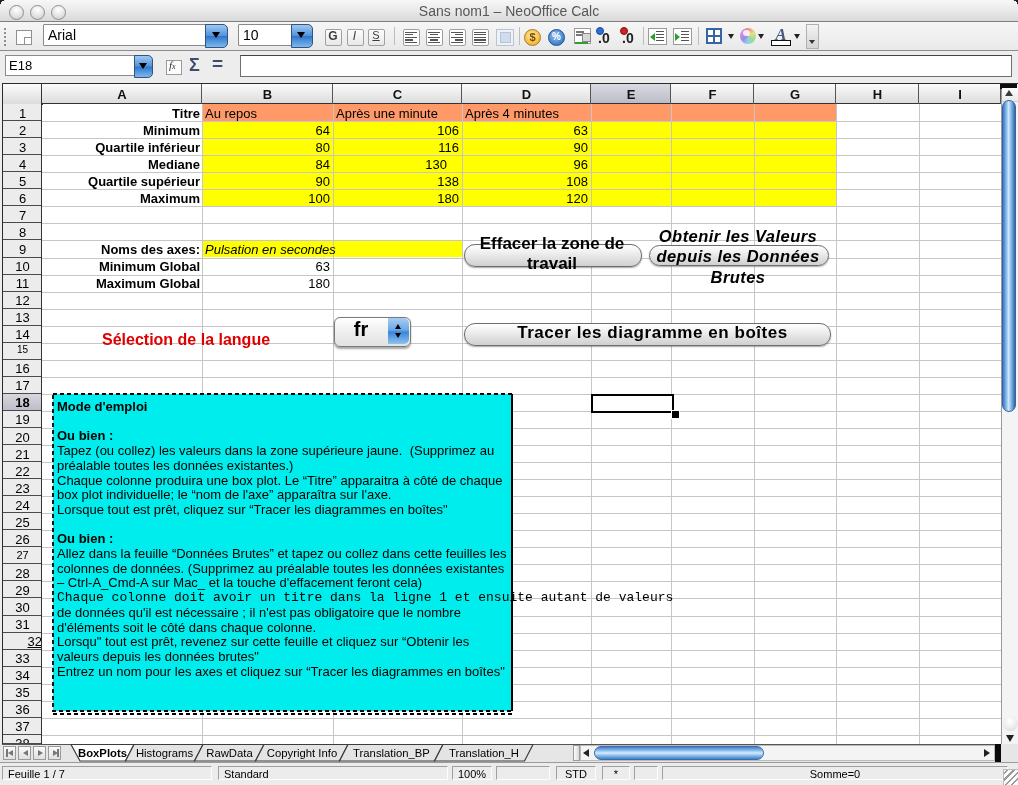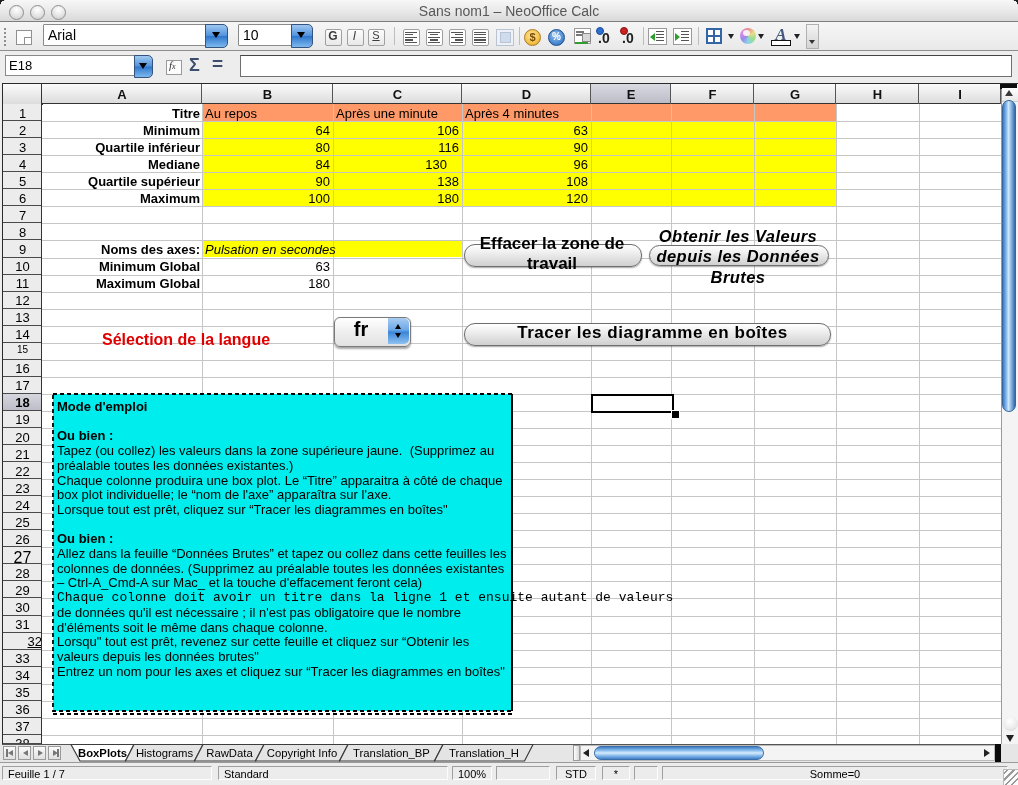--- a/index.html
+++ b/index.html
@@ -230,21 +230,21 @@
 <div class="ab" style="left:3px;top:496.2px;width:39px;height:17.1px;background:#ececec;"></div>
 <div class="ab" style="left:3px;top:497.7px;width:39px;text-align:center;font-size:13px;color:#000;">24</div>
 <div class="ab" style="left:3px;top:512.2px;width:39px;height:1px;background:#4a4a4a;"></div>
 <div class="ab" style="left:3px;top:513.2px;width:39px;height:17.1px;background:#ececec;"></div>
 <div class="ab" style="left:3px;top:514.7px;width:39px;text-align:center;font-size:13px;color:#000;">25</div>
 <div class="ab" style="left:3px;top:529.3px;width:39px;height:1px;background:#4a4a4a;"></div>
 <div class="ab" style="left:3px;top:530.3px;width:39px;height:17.1px;background:#ececec;"></div>
 <div class="ab" style="left:3px;top:531.8px;width:39px;text-align:center;font-size:13px;color:#000;">26</div>
 <div class="ab" style="left:3px;top:546.3px;width:39px;height:1px;background:#4a4a4a;"></div>
 <div class="ab" style="left:3px;top:547.3px;width:39px;height:17.1px;background:#ececec;"></div>
-<div class="ab" style="left:3px;top:548.8px;width:39px;text-align:center;font-size:16px;color:#000;">27</div>
+<div class="ab" style="left:3px;top:548.8px;width:39px;text-align:center;font-size:11px;color:#000;">27</div>
 <div class="ab" style="left:3px;top:563.4px;width:39px;height:1px;background:#4a4a4a;"></div>
 <div class="ab" style="left:3px;top:564.4px;width:39px;height:17.1px;background:#ececec;"></div>
 <div class="ab" style="left:3px;top:565.9px;width:39px;text-align:center;font-size:13px;color:#000;">28</div>
 <div class="ab" style="left:3px;top:580.4px;width:39px;height:1px;background:#4a4a4a;"></div>
 <div class="ab" style="left:3px;top:581.4px;width:39px;height:17.1px;background:#ececec;"></div>
 <div class="ab" style="left:3px;top:582.9px;width:39px;text-align:center;font-size:13px;color:#000;">29</div>
 <div class="ab" style="left:3px;top:597.4px;width:39px;height:1px;background:#4a4a4a;"></div>
 <div class="ab" style="left:3px;top:598.4px;width:39px;height:17.1px;background:#ececec;"></div>
 <div class="ab" style="left:3px;top:599.9px;width:39px;text-align:center;font-size:13px;color:#000;">30</div>
 <div class="ab" style="left:3px;top:614.5px;width:39px;height:1px;background:#4a4a4a;"></div>
@@ -375,21 +375,21 @@
 <div class="ab" style="left:57px;top:457.8px;font-size:13px;white-space:pre;">préalable toutes les données existantes.)</div>
 <div class="ab" style="left:57px;top:472.5px;font-size:13px;white-space:pre;">Chaque colonne produira une box plot. Le “Titre” apparaitra à côté de chaque</div>
 <div class="ab" style="left:57px;top:487.2px;font-size:13px;white-space:pre;">box plot individuelle; le “nom de l'axe” apparaîtra sur l'axe.</div>
 <div class="ab" style="left:57px;top:501.9px;font-size:13px;white-space:pre;">Lorsque tout est prêt, cliquez sur “Tracer les diagrammes en boîtes"</div>
 <div class="ab" style="left:57px;top:531.3px;font-size:13px;white-space:pre;font-weight:bold;">Ou bien :</div>
 <div class="ab" style="left:57px;top:546.0px;font-size:13px;white-space:pre;">Allez dans la feuille “Données Brutes” et tapez ou collez dans cette feuilles les</div>
 <div class="ab" style="left:57px;top:560.7px;font-size:13px;white-space:pre;">colonnes de données. (Supprimez au préalable toutes les données existantes</div>
 <div class="ab" style="left:57px;top:575.4px;font-size:13px;white-space:pre;">– Ctrl-A_Cmd-A sur Mac_ et la touche d'effacement feront cela)</div>
 <div class="ab" style="left:57px;top:590.1px;font-size:13px;white-space:pre;font-family:Liberation Mono, monospace;">Chaque colonne doit avoir un titre dans la ligne 1 et ensuite autant de valeurs</div>
 <div class="ab" style="left:57px;top:604.8px;font-size:13px;white-space:pre;">de données qu'il est nécessaire ; il n'est pas obligatoire que le nombre</div>
-<div class="ab" style="left:57px;top:619.5px;font-size:13px;white-space:pre;">d'éléments soit le même dans chaque colonne.</div>
+<div class="ab" style="left:57px;top:619.5px;font-size:13px;white-space:pre;">d'éléments soit le côté dans chaque colonne.</div>
 <div class="ab" style="left:57px;top:634.2px;font-size:13px;white-space:pre;">Lorsqu" tout est prêt, revenez sur cette feuille et cliquez sur “Obtenir les</div>
 <div class="ab" style="left:57px;top:648.9px;font-size:13px;white-space:pre;">valeurs depuis les données brutes"</div>
 <div class="ab" style="left:57px;top:663.6px;font-size:13px;white-space:pre;">Entrez un nom pour les axes et cliquez sur “Tracer les diagrammes en boîtes"</div>
 <div class="ab" style="left:591px;top:393.5px;width:83px;height:19.5px;border:2.5px solid #000;box-sizing:border-box;background:#fff;"></div>
 <div class="ab" style="left:670.5px;top:410px;width:7px;height:7px;background:#000;border:1px solid #fff;"></div>
 <div class="ab" style="left:1001px;top:84px;width:17px;height:678px;background:#f4f4f4;border-left:1px solid #9a9a9a;box-sizing:border-box;"></div>
 <div class="ab" style="left:1000px;top:84px;width:17px;height:4.5px;background:#0c0c0c;"></div>
 <div class="ab" style="left:1002px;top:88px;width:16px;height:13px;background:linear-gradient(#fff,#e8e8e8);border-bottom:1px solid #cdcdcd;"></div>
 <div class="ab" style="left:1004.5px;top:90px;width:0;height:0;border-left:4.5px solid transparent;border-right:4.5px solid transparent;border-bottom:6.5px solid #3a3a3a;"></div>
 <div class="ab" style="left:1001.5px;top:100px;width:14px;height:312px;border-radius:7px;border:1px solid #35669e;box-sizing:border-box;background:linear-gradient(90deg,#3a78c8,#8ab9ea 28%,#cfe7fb 46%,#7fb2e6 70%,#35669e);"></div>

